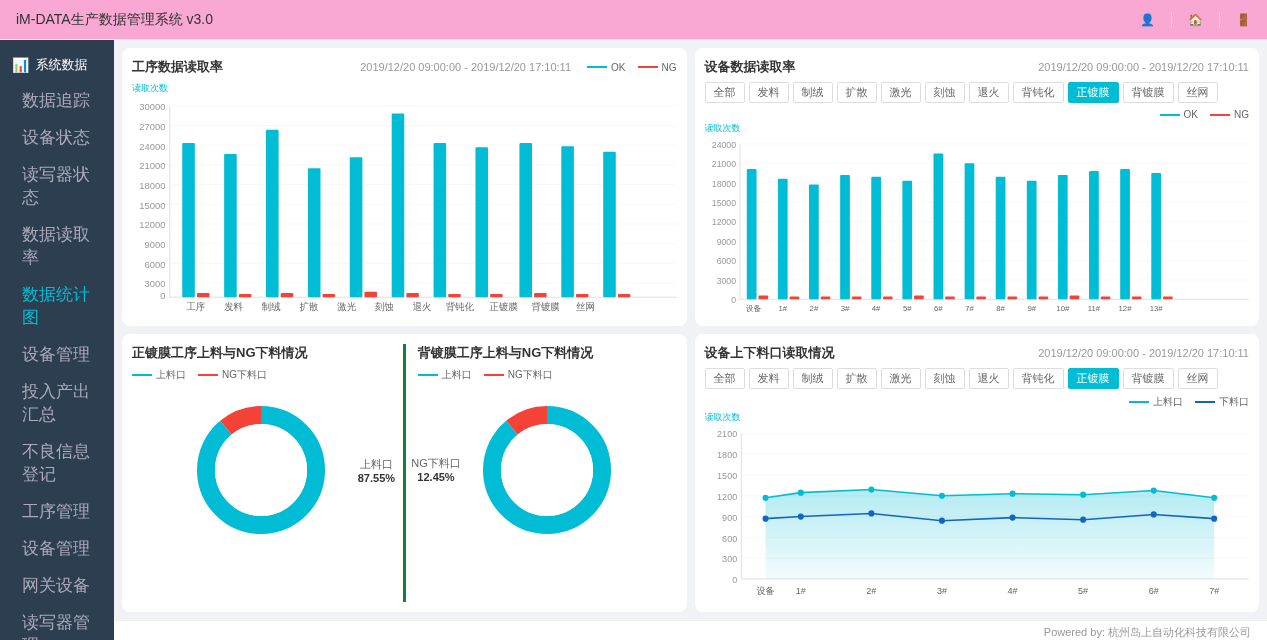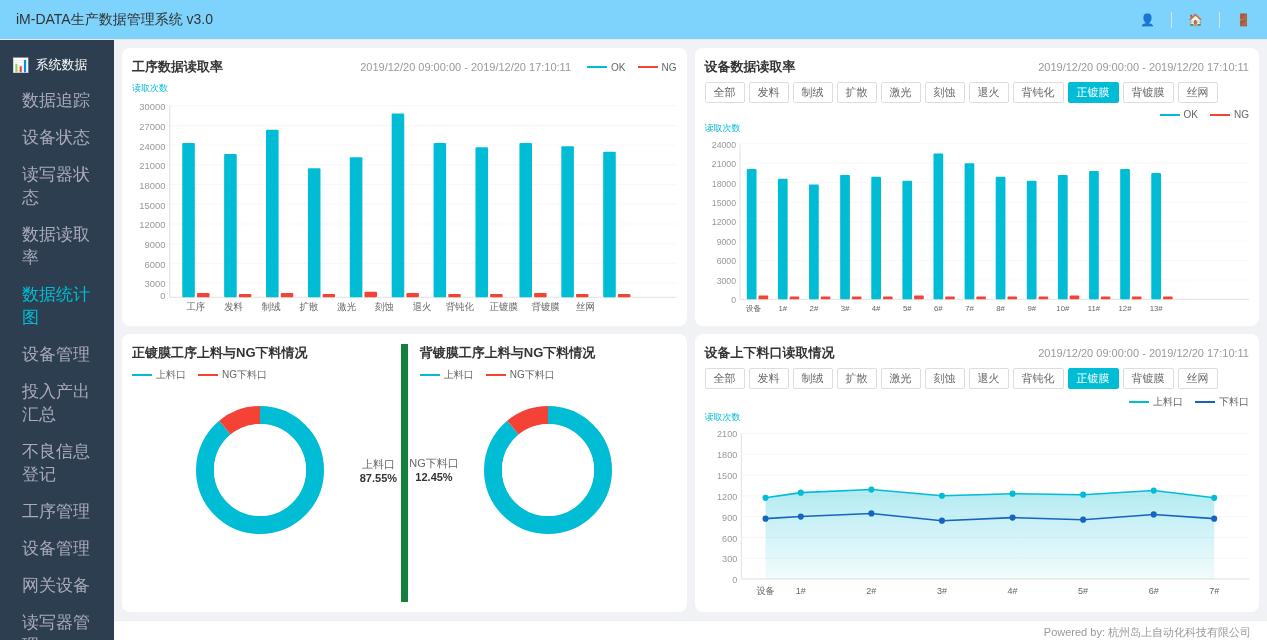--- a/index.html
+++ b/index.html
@@ -1,19 +1,19 @@
 <!DOCTYPE html>
 <html><head>
   <meta charset="utf-8">
   <style>
     * { margin: 0; padding: 0; box-sizing: border-box; }
     body { font-family: 'Microsoft YaHei', Arial, sans-serif; background: #f0f2f5; display: flex; flex-direction: column; height: 640px; width: 1267px; overflow: hidden; font-size: 12px; }
 
     
-    .header { background: #7dd3fc; height: 40px; display: flex; align-items: center; padding: 0 16px; border-bottom: 1px solid #e8e8e8; flex-shrink: 0; }
+    .header { background: #f9a8d4; height: 40px; display: flex; align-items: center; padding: 0 16px; border-bottom: 1px solid #e8e8e8; flex-shrink: 0; }
     .header-title { font-size: 14px; color: #333; flex: 1; }
     .header-icons { display: flex; gap: 12px; align-items: center; color: #666; }
     .header-divider { width: 1px; height: 16px; background: #ddd; margin: 0 4px; }
 
     
     .main-layout { display: flex; flex: 1; overflow: hidden; }
 
     
     .sidebar { width: 114px; background: #2c3e50; color: #fff; display: flex; flex-direction: column; flex-shrink: 0; overflow-y: auto; }
     .sidebar-section { padding: 8px 0; }
@@ -322,21 +322,21 @@
               <circle cx="70" cy="70" r="55" fill="none" stroke="#f44336" stroke-width="18" stroke-dasharray="44 307" stroke-dashoffset="-307" transform="rotate(-90 70 70)"></circle>
               <circle cx="70" cy="70" r="46" fill="white"></circle>
             </svg>
             <div class="donut-label-right">
               <div>NG下料口</div>
               <div style="font-weight:bold;color:#333;">12.45%</div>
             </div>
           </div>
         </div>
 
-        <div style="flex:1;display:flex;flex-direction:column;border-left:7px solid #15803d;padding-left:12px;">
+        <div style="flex:1;display:flex;flex-direction:column;border-left:3px solid #15803d;padding-left:12px;">
           <div class="chart-header">
             <span class="chart-title">背镀膜工序上料与NG下料情况</span>
           </div>
           <div class="chart-legend" style="margin-bottom:8px;">
             <div class="legend-item">
               <div class="legend-dot blue"></div>
               <span>上料口</span>
             </div>
             <div class="legend-item">
               <div class="legend-dot red"></div>

